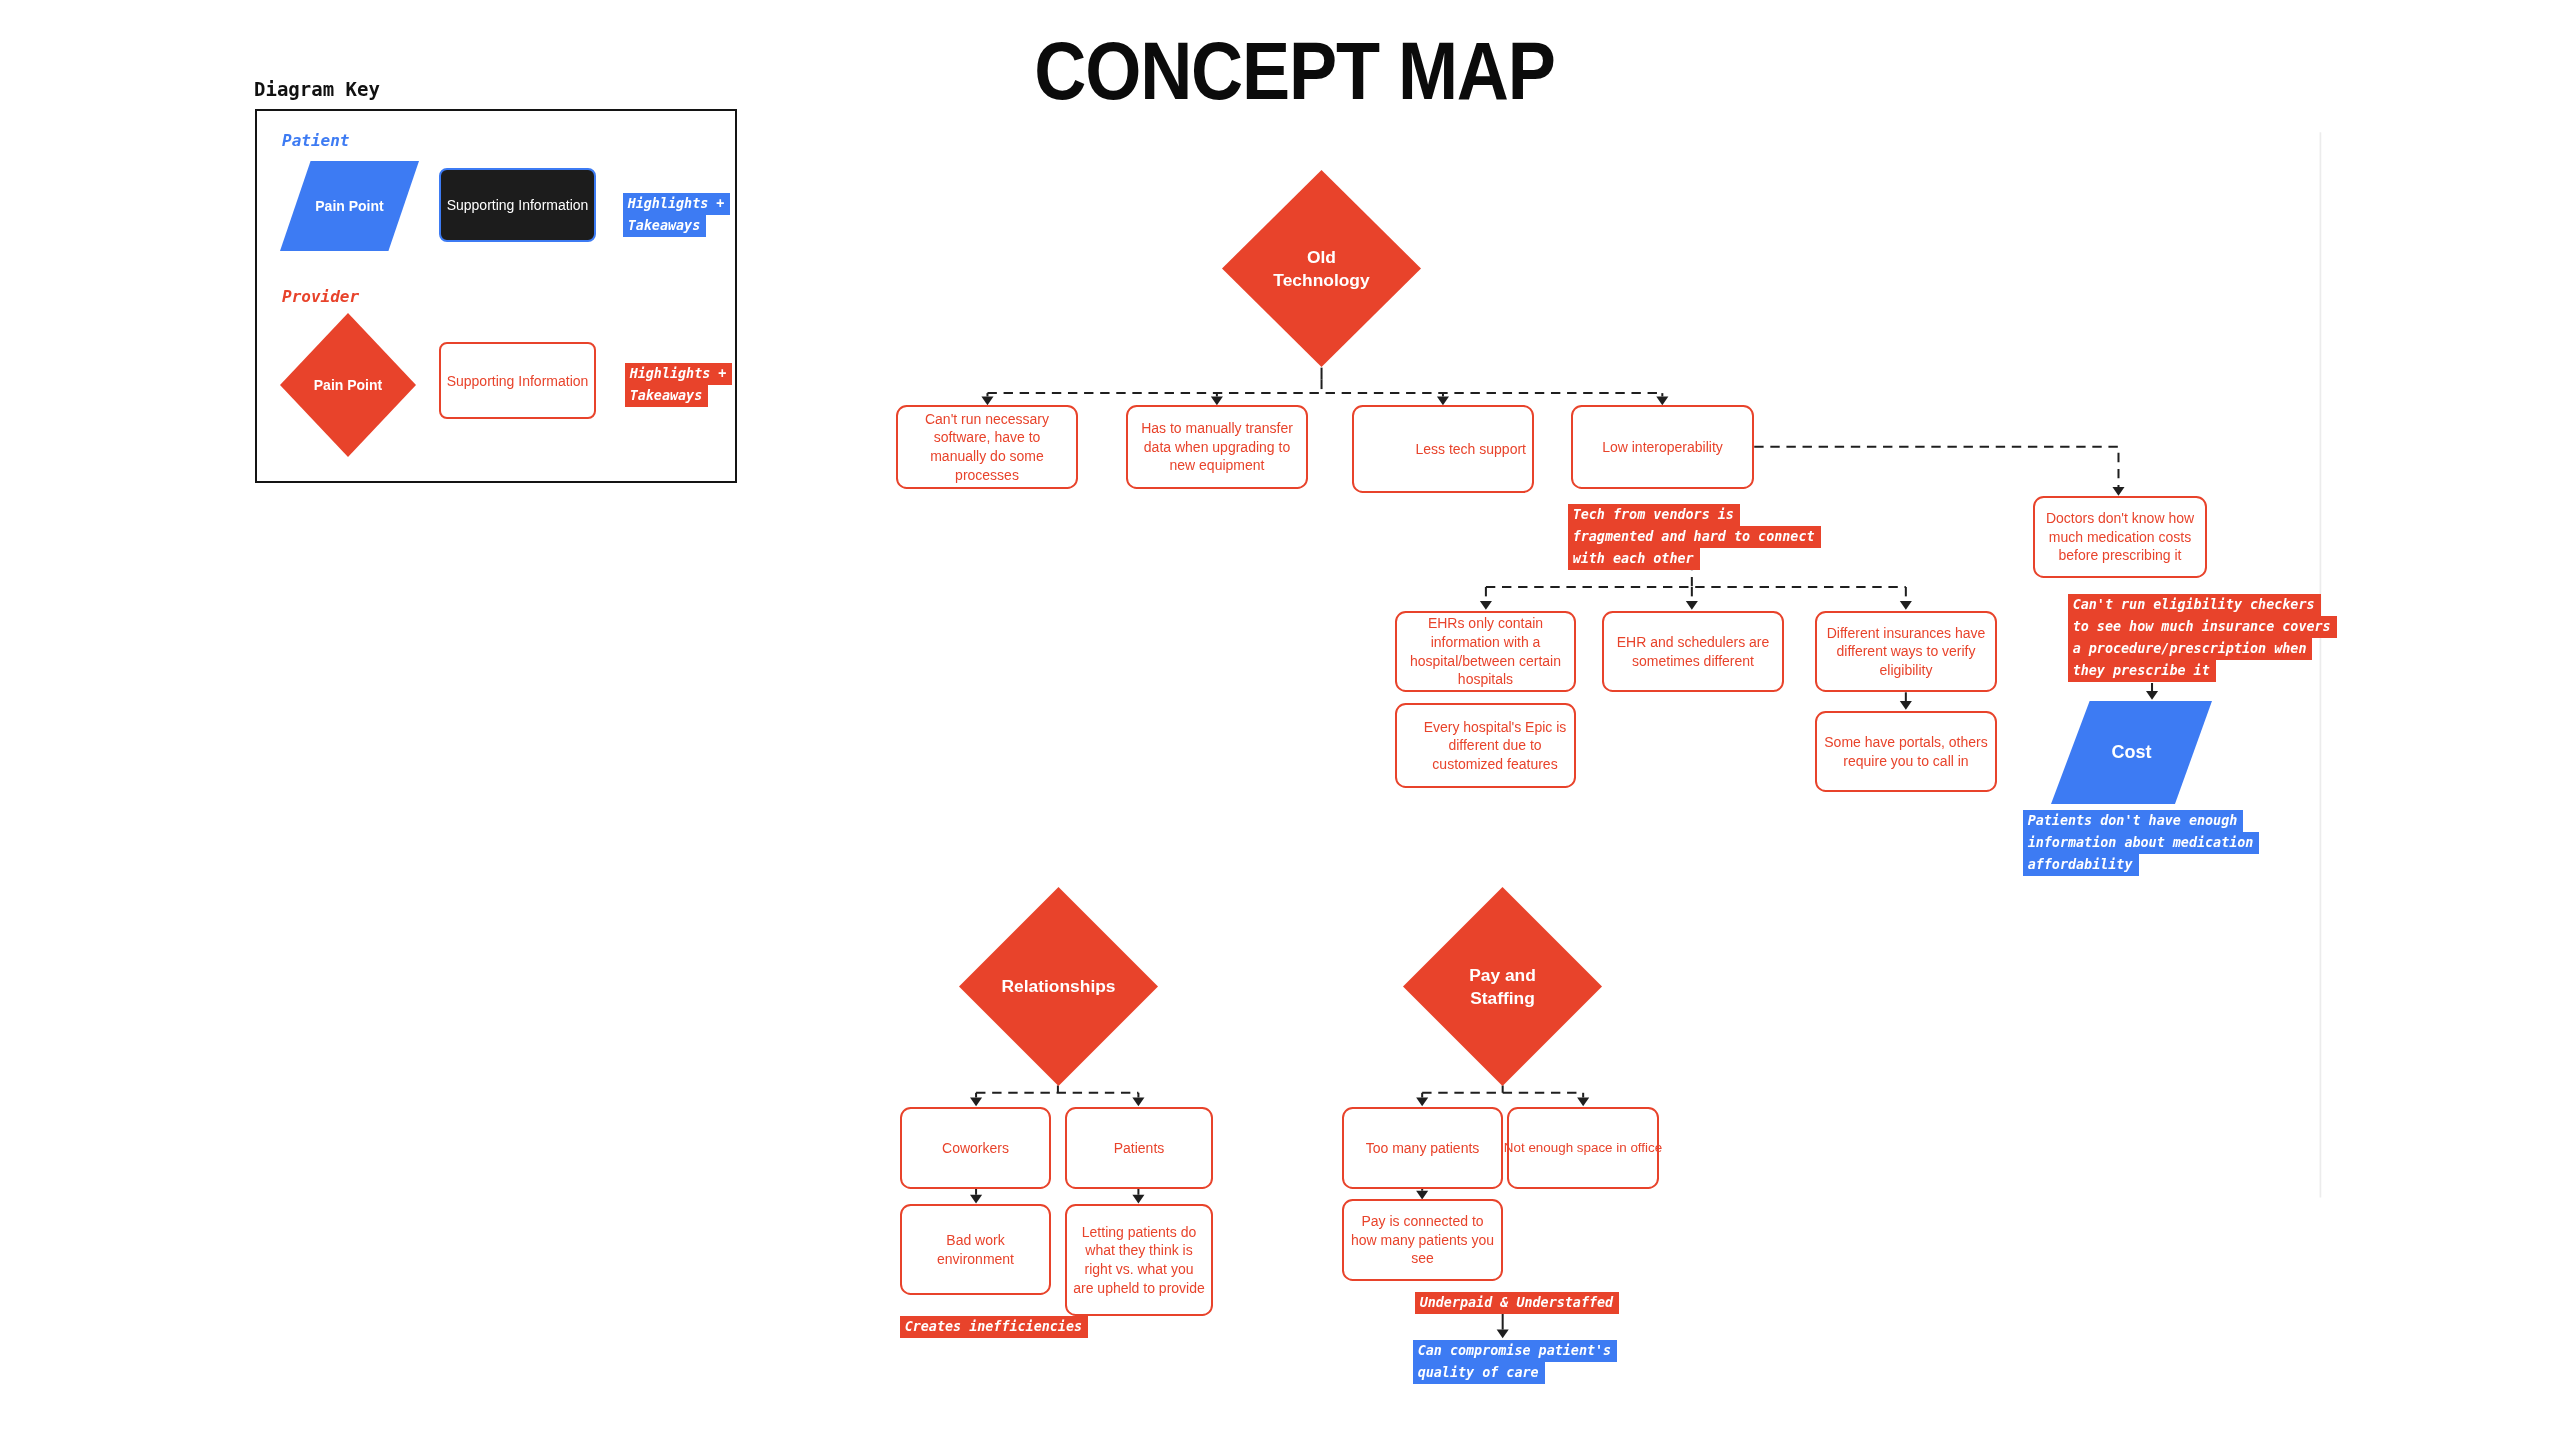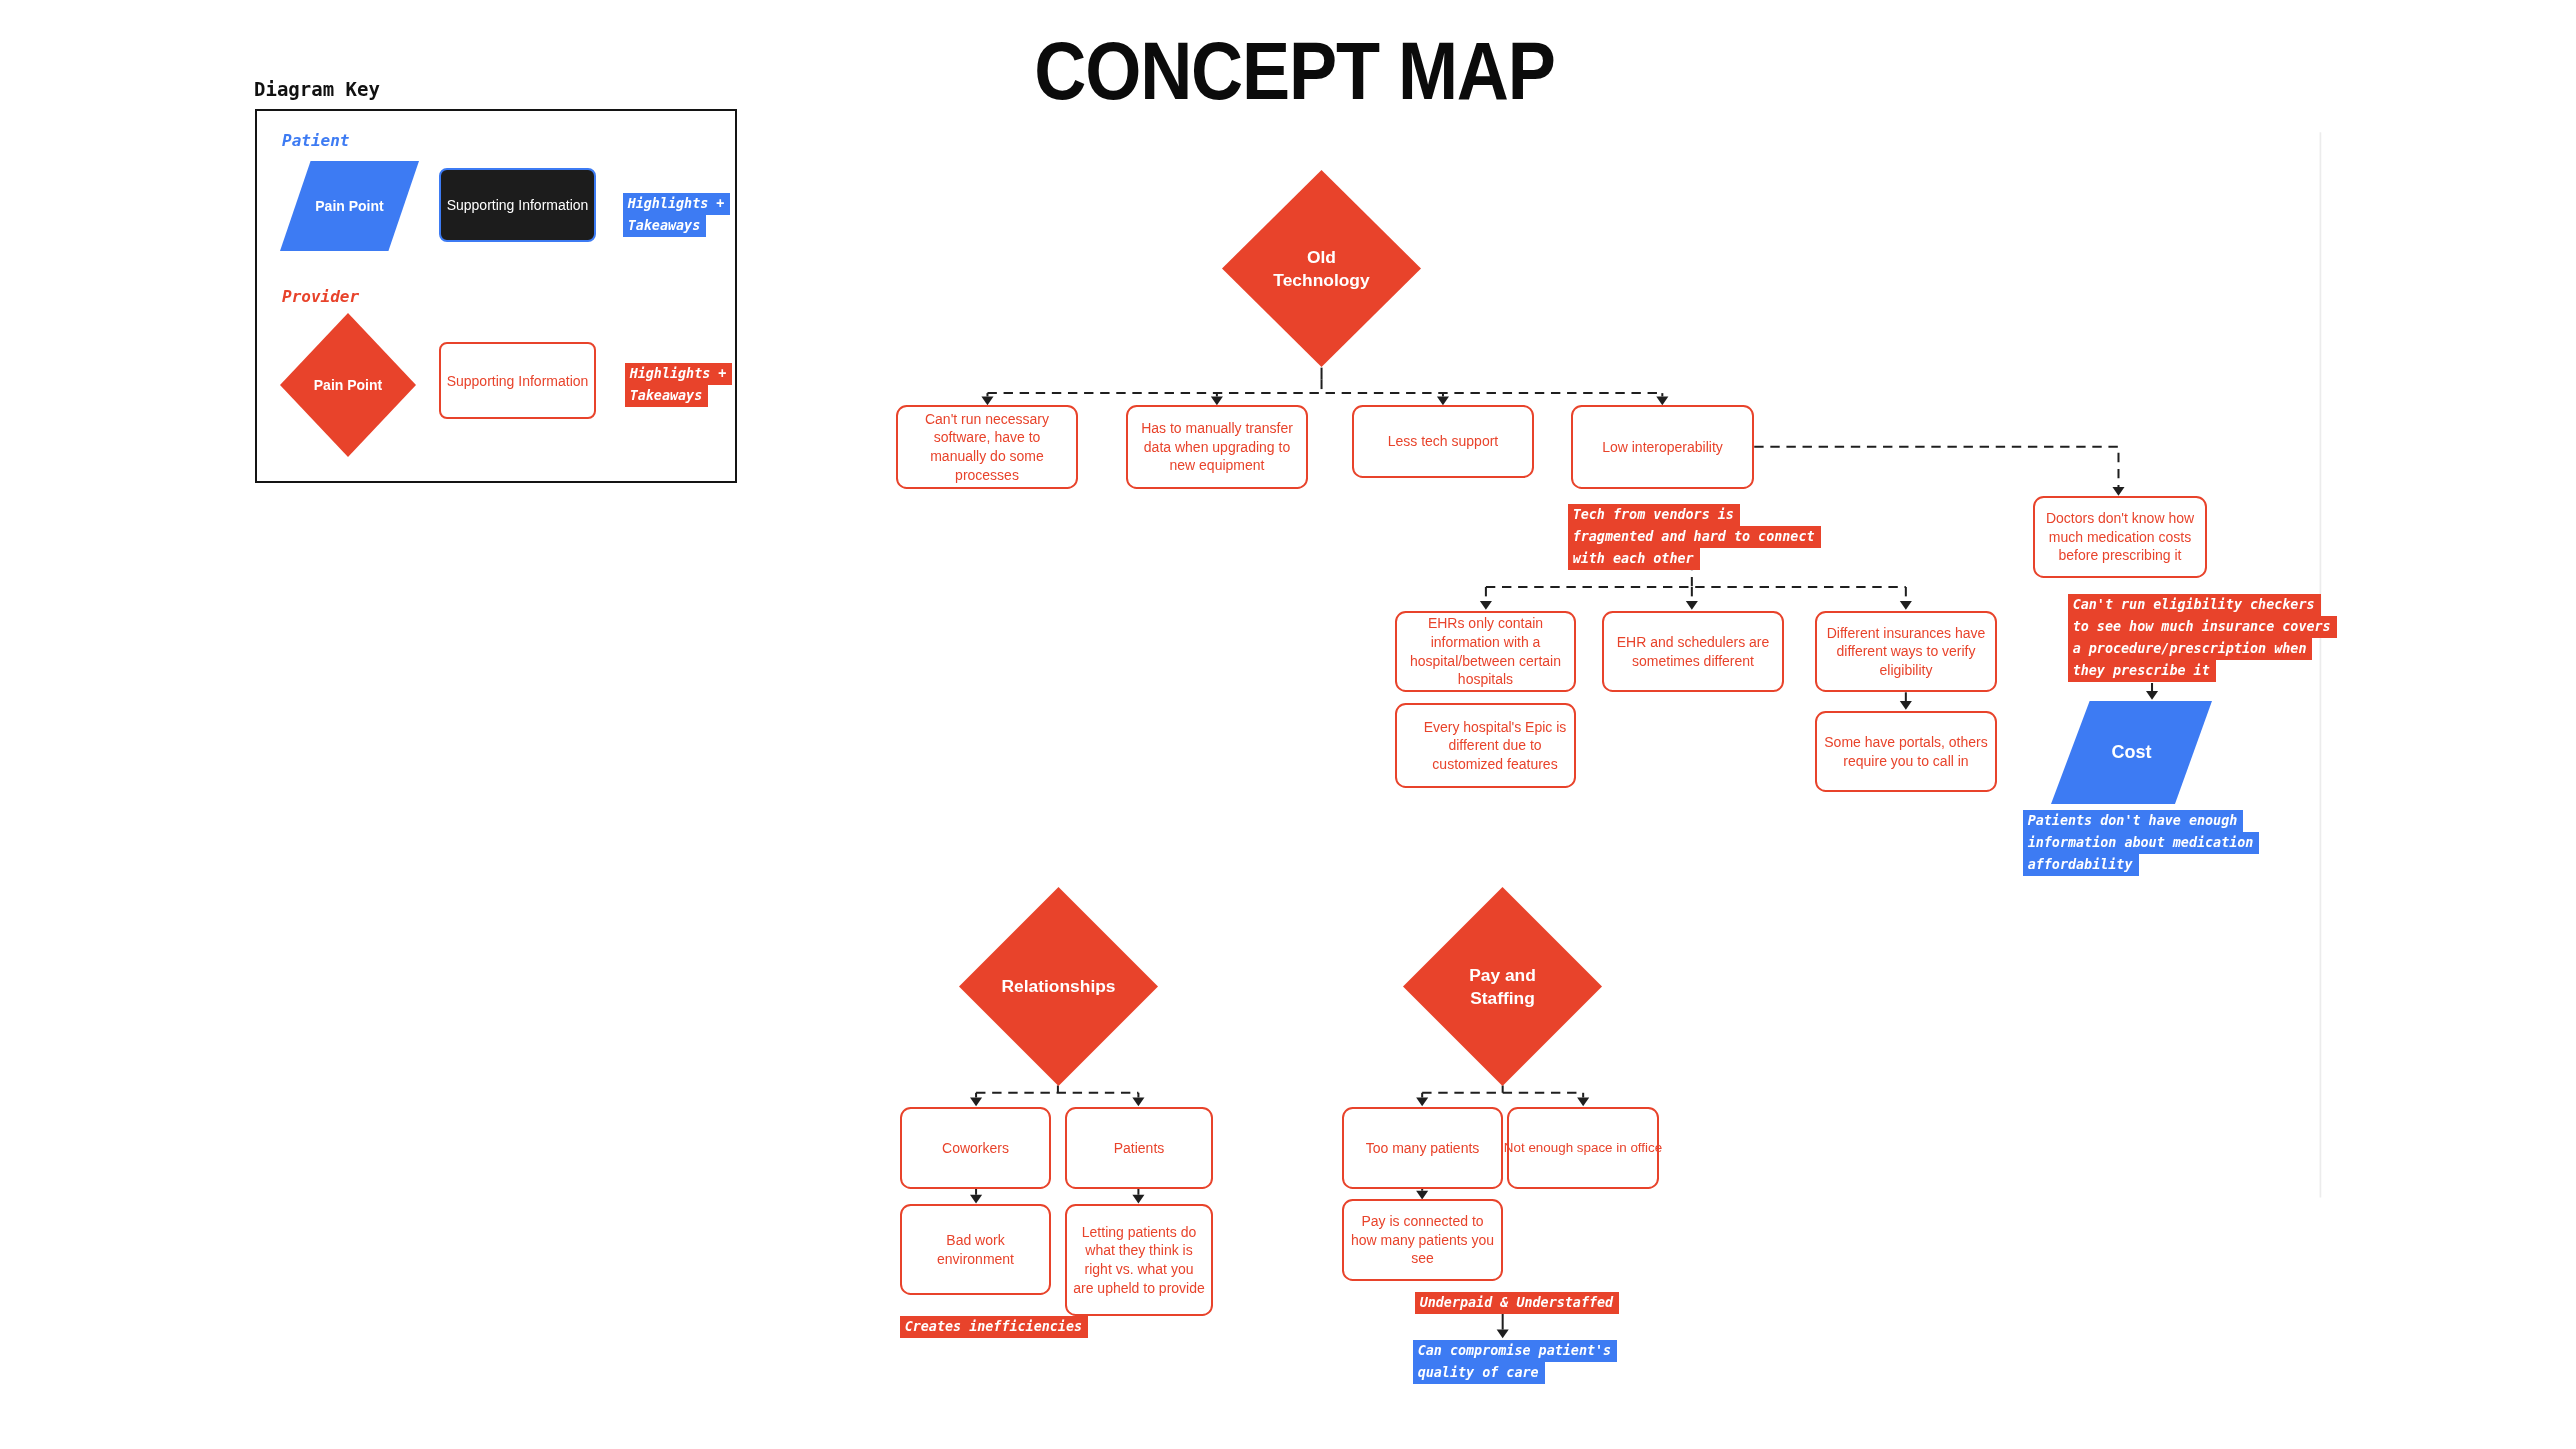--- a/index.html
+++ b/index.html
@@ -165,21 +165,21 @@
   <span>Old</span>
   <span>Technology</span>
 </div>
 
 <div class="rbox" style="left:896px;top:405px;width:182px;height:84px;">
   <span>Can't run necessary software, have to manually do some processes</span>
 </div>
 <div class="rbox" style="left:1126px;top:405px;width:182px;height:84px;">
   <span>Has to manually transfer data when upgrading to new equipment</span>
 </div>
-<div class="rbox" style="left:1352px;top:405px;width:182px;height:73px;">
+<div class="rbox" style="left:1352px;top:405px;width:182px;height:88px;justify-content:flex-end;">
   <span>Less tech support</span>
 </div>
 <div class="rbox" style="left:1571px;top:405px;width:183px;height:84px;">
   <span>Low interoperability</span>
 </div>
 
 <div class="hl hl-red" style="left:1568px;top:504px;">
   <span>Tech from vendors is</span>
   <span>fragmented and hard to connect</span>
   <span>with each other</span>

